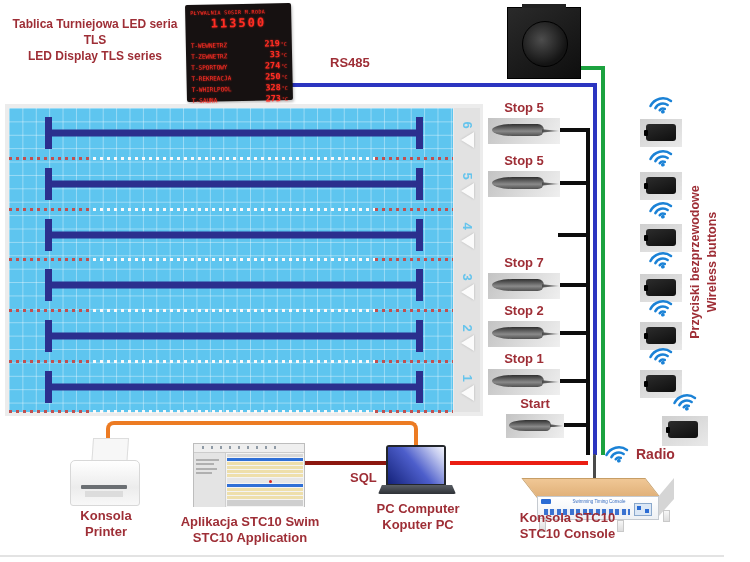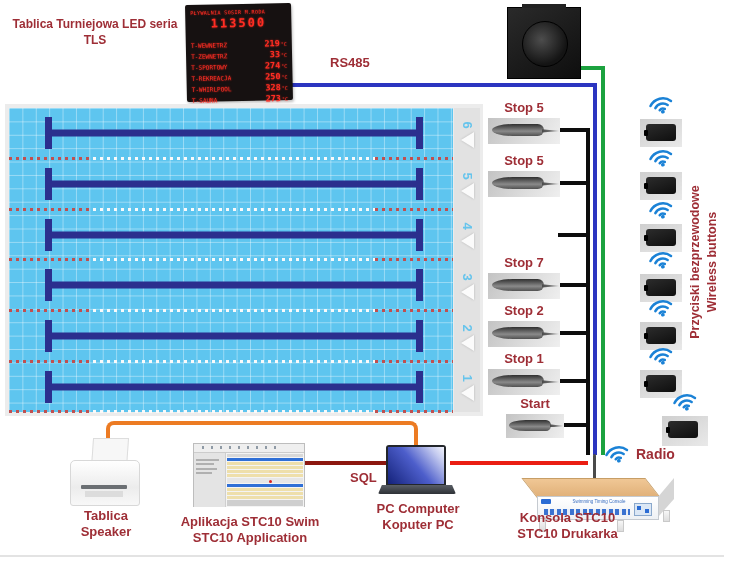--- a/index.html
+++ b/index.html
@@ -153,20 +153,21 @@
   <div class="line l-conn" style="top:331px"></div>
   <div class="line l-conn" style="top:379px"></div>
   <div class="line l-conn" style="left:560px;top:423px;width:28px"></div>
   <div class="line l-orange"></div>
   <div class="line l-sql"></div>
   <div class="line l-red"></div>
   <div class="line page-edge"></div>
 
   <div class="abs dual" style="left:2px;top:16px;width:186px;font-size:12px;line-height:17px;z-index:2">
     <div class="lbl" style="font-size:12px">Tablica Turniejowa LED seria TLS</div>
+    <div class="lbl" style="font-size:12px">LED Display TLS series</div>
   </div>
 
   <div class="abs led">
     <div class="led-l1">PŁYWALNIA SOSIR M.RODA</div>
     <div class="led-time">113500</div>
     <div class="led-row">
       <span class="k">T-WEWNETRZ</span>
       <span><span class="v">219</span><span class="u">°C</span></span>
     </div>
     <div class="led-row">
@@ -439,22 +440,22 @@
   <div class="abs lbl" style="left:636px;top:446px;font-size:14px;z-index:2">Radio</div>
 
   <div class="abs printer">
     <div class="ppaper"></div>
     <div class="pbody">
       <div class="pslot"></div>
       <div class="ptray"></div>
     </div>
   </div>
   <div class="abs dual" style="left:60px;top:508px;width:92px;z-index:2">
-    <div class="lbl">Tablica</div>
-    <div class="lbl">Speaker</div>
+    <div class="lbl">Konsola</div>
+    <div class="lbl">Printer</div>
   </div>
 
   <div class="abs app">
     <div class="app-toolbar"></div>
     <div class="app-body">
       <div class="app-side">
         <i style="width:85%"></i>
           <i style="width:65%"></i>
           <i style="width:78%"></i>
           <i style="width:60%"></i>
@@ -505,16 +506,16 @@
           <i></i>
           <i></i>
         </div>
     </div>
     <div class="leg" style="left:14px;top:66px;height:14px"></div>
     <div class="leg" style="left:92px;top:68px;height:12px"></div>
     <div class="leg" style="left:138px;top:58px;height:12px"></div>
   </div>
   <div class="abs dual" style="left:505px;top:510px;width:125px;z-index:2">
     <div class="lbl">Konsola STC10</div>
-    <div class="lbl">STC10 Drukarka</div>
+    <div class="lbl">STC10 Console</div>
   </div>
 
 </div>
 
 </body></html>

